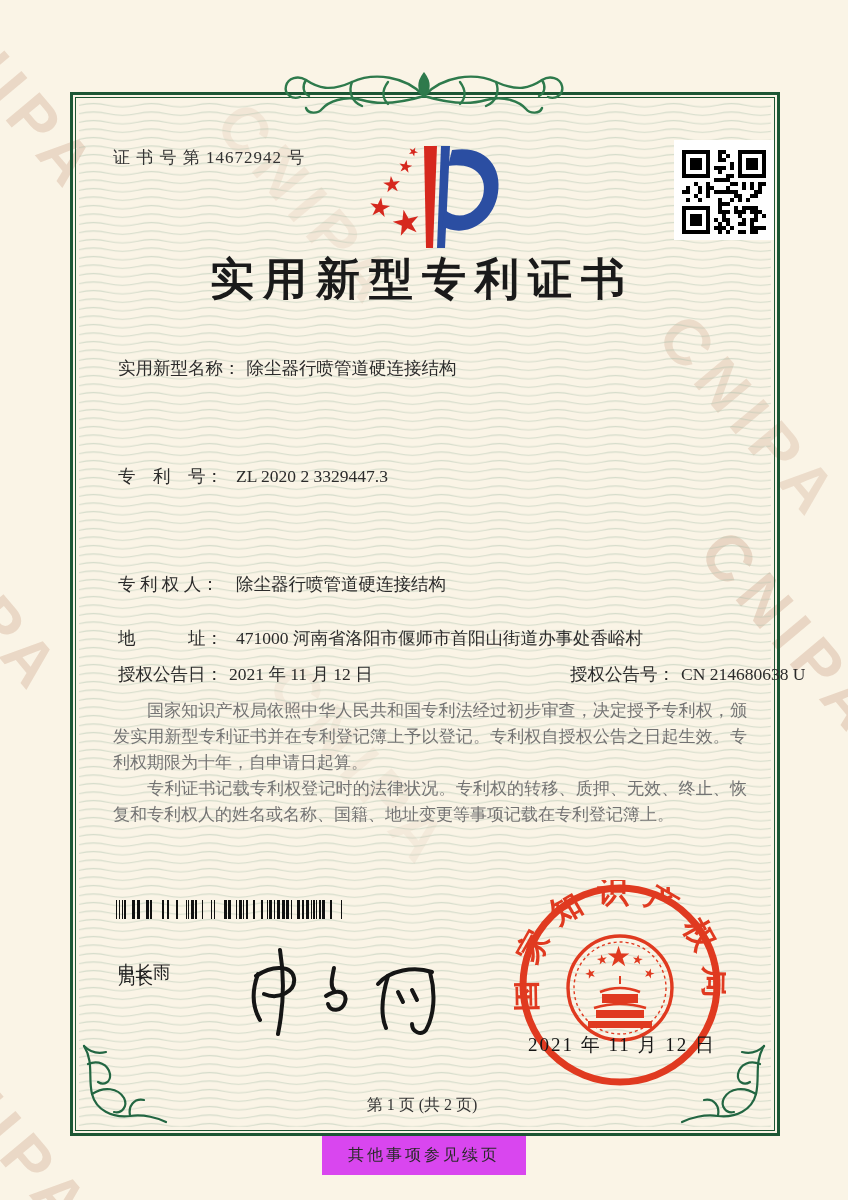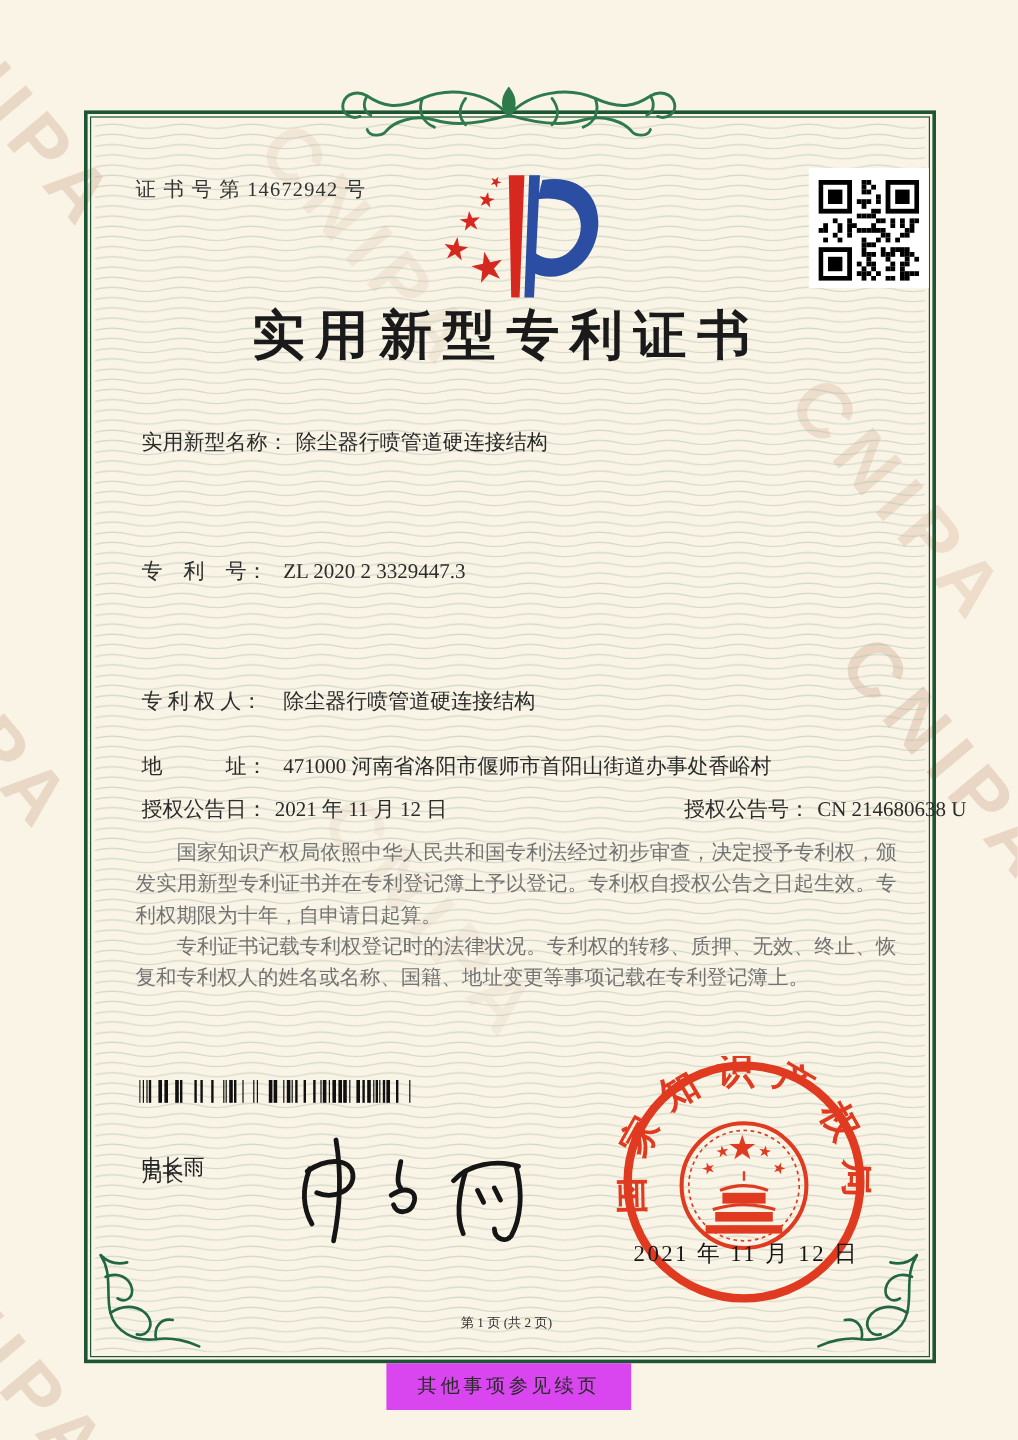--- a/index.html
+++ b/index.html
@@ -29,21 +29,21 @@
   .paras{position:absolute;left:113px;top:698px;width:634px;font-size:17px;
          line-height:26px;text-align:justify;color:#737373;}
   .paras p{margin:0;text-indent:2em;}
   .barcode{position:absolute;left:116px;top:900px;}
   .signer{position:absolute;left:118px;font-size:17.5px;color:#222;text-align:center;}
   .signature{position:absolute;left:228px;top:942px;}
   .seal{position:absolute;left:514px;top:880px;z-index:4;}
   .seal-date{position:absolute;left:528px;top:1032px;z-index:5;font-size:19px;
              letter-spacing:2px;color:#161616;}
   .page-foot{position:absolute;left:70px;top:1095px;width:704px;text-align:center;
-             font-size:11px;color:#333;}
+             font-size:16px;color:#333;}
   .cont-note{position:absolute;left:50%;transform:translateX(-50%);top:1136px;
              background:#d946ef;padding:9px 26px;font-size:16px;letter-spacing:3px;
              color:#2a2a2a;z-index:3;}
   .ornament-top{position:absolute;left:278px;top:62px;z-index:4;}
   .corner{position:absolute;z-index:4;}
 </style>
 </head>
 <body>
 
 <div class="wm" style="left:-42px;top:-28px;opacity:.30">CNIPA</div>

